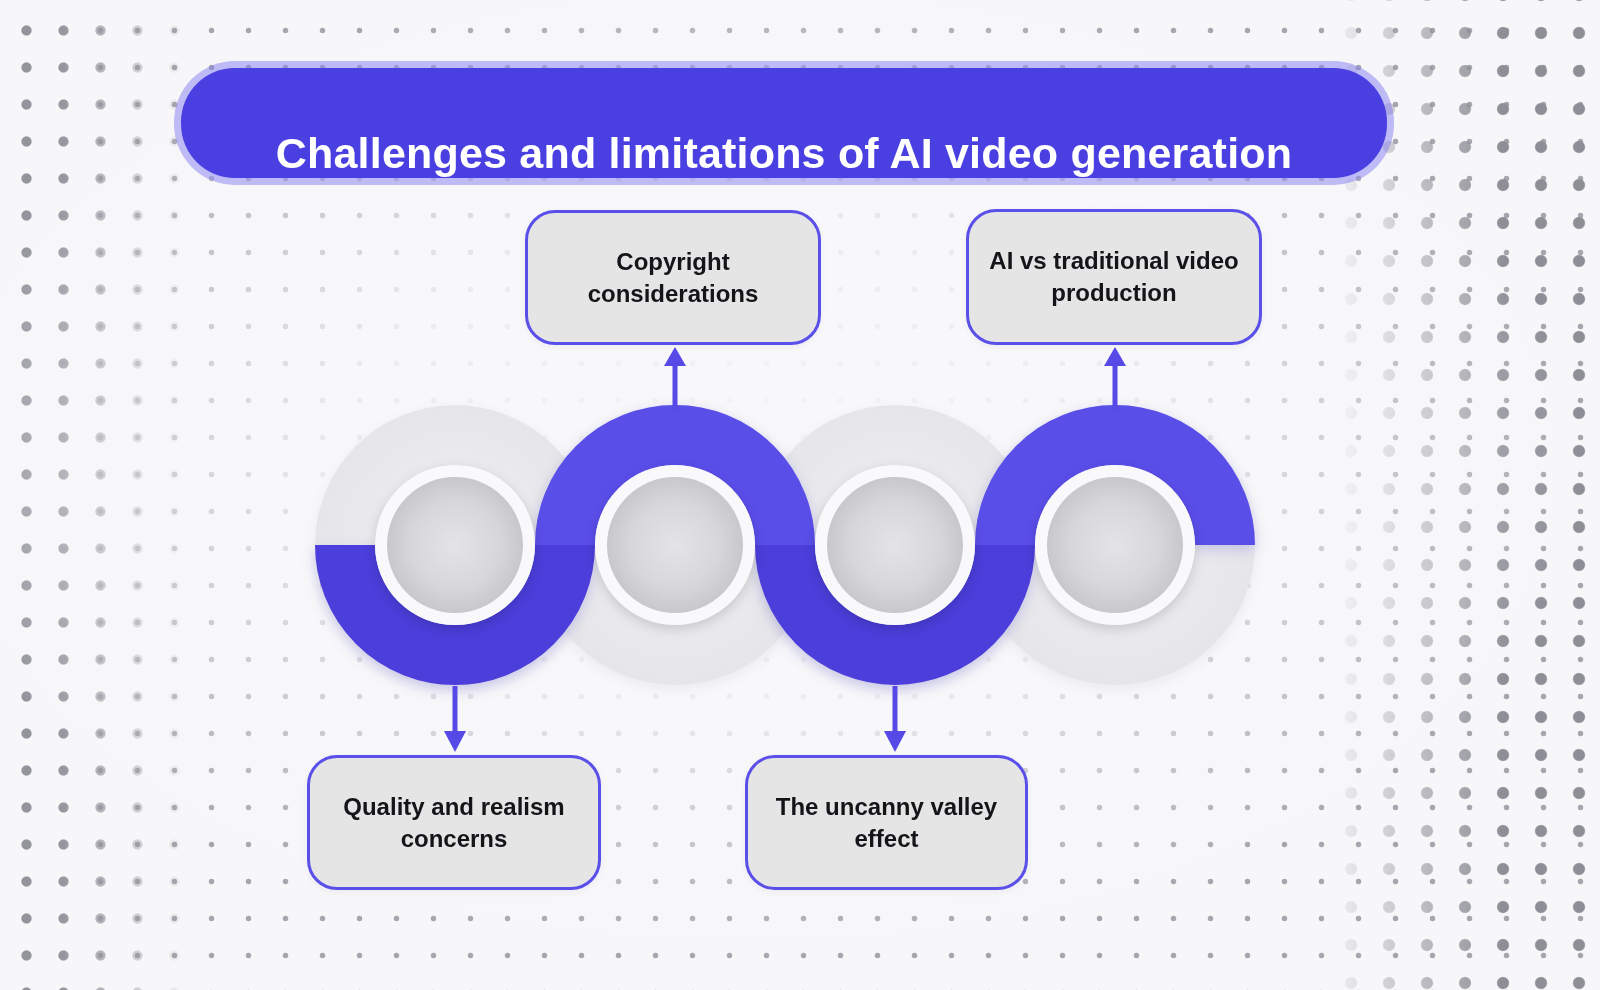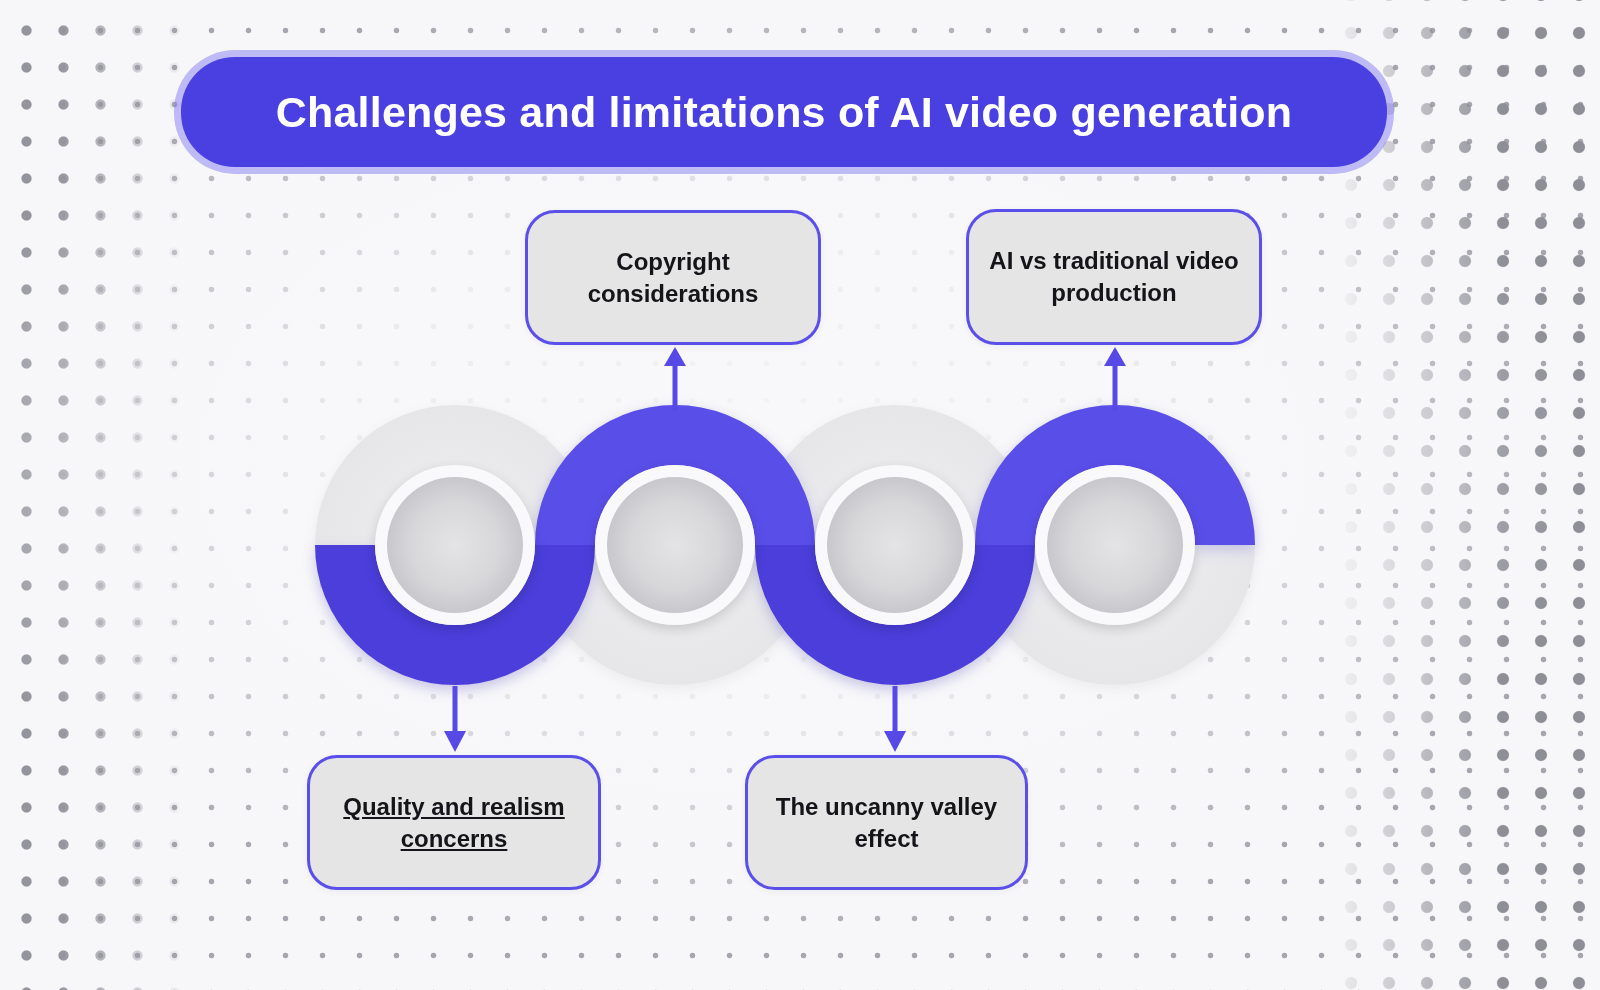--- a/index.html
+++ b/index.html
@@ -34,25 +34,25 @@
     mask-image: linear-gradient(to left, #000 35%, transparent 100%);
   }
   .fade {
     position: absolute; inset: 0;
     background: radial-gradient(ellipse 52% 50% at 47% 47%,
       rgba(248,248,250,0.97) 0%, rgba(248,248,250,0.85) 50%, rgba(248,248,250,0) 100%);
   }
 
   
   .title-bar {
-    position: absolute; left: 181px; top: 57px; width: 1206px; height: 110px;
+    position: absolute; left: 181px; top: 68px; width: 1206px; height: 110px;
     background: #4a3fe1;
     border-radius: 54px;
     box-shadow: 0 0 0 7px rgba(134,126,242,0.5);
-    display: flex; align-items: center; justify-content: center;
+    display: flex; align-items: flex-end; justify-content: center;
   }
   .title-bar h1 {
     margin: 0; color: #ffffff;
     font-size: 43px; font-weight: 700; letter-spacing: 0.2px;
     white-space: nowrap;
   }
 
   svg.wave { position: absolute; inset: 0; }
   .ribbon { filter: drop-shadow(0 5px 7px rgba(70,60,200,0.22)); }
   .disc   { filter: drop-shadow(0 4px 6px rgba(0,0,0,0.05)); }
@@ -67,21 +67,21 @@
     box-sizing: border-box;
     display: flex; align-items: center; justify-content: center;
     text-align: center;
     font-size: 24px; font-weight: 700; color: #141419;
     line-height: 1.32;
     padding: 0 12px;
     box-shadow: 0 2px 6px rgba(40,30,140,0.06);
   }
   .callout.copyright { left: 525px; top: 210px; width: 296px; height: 135px; }
   .callout.ai        { left: 966px; top: 209px; width: 296px; height: 136px; }
-  .callout.quality   { left: 307px; top: 755px; width: 294px; height: 135px; text-decoration: underline; }
+  .callout.quality   { left: 307px; top: 755px; width: 294px; height: 135px; }
   .callout.uncanny   { left: 745px; top: 755px; width: 283px; height: 135px; }
 </style>
 </head>
 <body>
 
 <div class="dots"></div>
 <div class="dots-left"></div>
 <div class="dots-right"></div>
 <div class="fade"></div>
 

